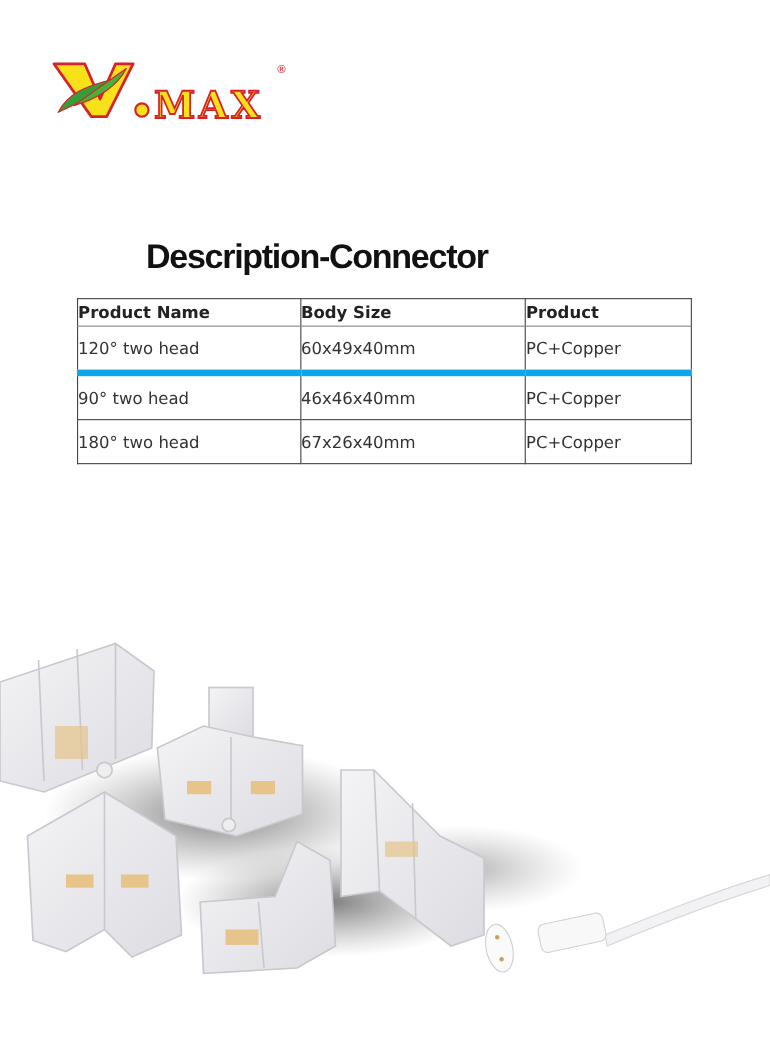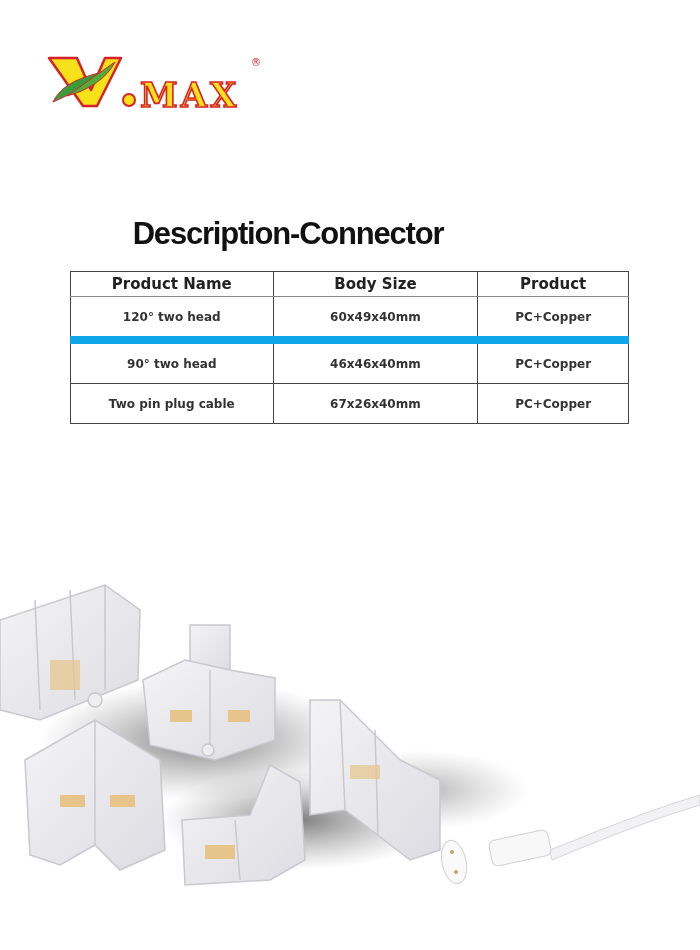--- a/index.html
+++ b/index.html
@@ -16,31 +16,31 @@
     position: absolute; left: 0; top: 216px; width: 576px;
     text-align: center; font-family: "Liberation Sans", sans-serif;
     font-weight: bold; font-size: 31px; letter-spacing: -1.2px; color: #111;
   }
   table.spec {
     position: absolute; left: 70px; top: 271px;
     width: 559px; border-collapse: collapse;
     font-family: "DejaVu Sans", sans-serif; color: #333;
   }
   table.spec th, table.spec td {
-    border: 1px solid #444; text-align: center; padding: 0;
+    border: 1px solid #444; text-align: left; padding: 0;
   }
   table.spec th {
     height: 24px; font-size: 15px; font-weight: bold; color: #222;
     border-bottom: 1px solid #888;
   }
-  table.spec td { height: 39px; font-size: 12px; font-weight: bold; }
+  table.spec td { height: 39px; font-size: 15px; font-weight: normal; }
   table.spec col.c1 { width: 203px; }
   table.spec col.c2 { width: 205px; }
   table.spec col.c3 { width: 151px; }
-  tr.thick-top td { border-top: 8px solid #0ea5e9; }
+  tr.thick-top td { border-top: 6px solid #0ea5e9; }
   .photo {
     position: absolute; left: 0; top: 560px; width: 700px; height: 390px;
   }
 </style>
 </head>
 <body>
 
 <div class="logo">
   <svg width="215" height="60" viewBox="0 0 215 60">
 
@@ -76,21 +76,21 @@
       <td>120° two head</td>
       <td>60x49x40mm</td>
       <td>PC+Copper</td>
     </tr>
     <tr class="thick-top">
       <td>90° two head</td>
       <td>46x46x40mm</td>
       <td>PC+Copper</td>
     </tr>
     <tr>
-      <td>Two pin plug cable</td>
+      <td>180° two head</td>
       <td>67x26x40mm</td>
       <td>PC+Copper</td>
     </tr>
   </tbody>
 </table>
 
 <div class="photo">
   <svg width="700" height="390" viewBox="0 0 700 390">
     <defs>
       <radialGradient id="sh" cx="50%" cy="50%" r="50%">

